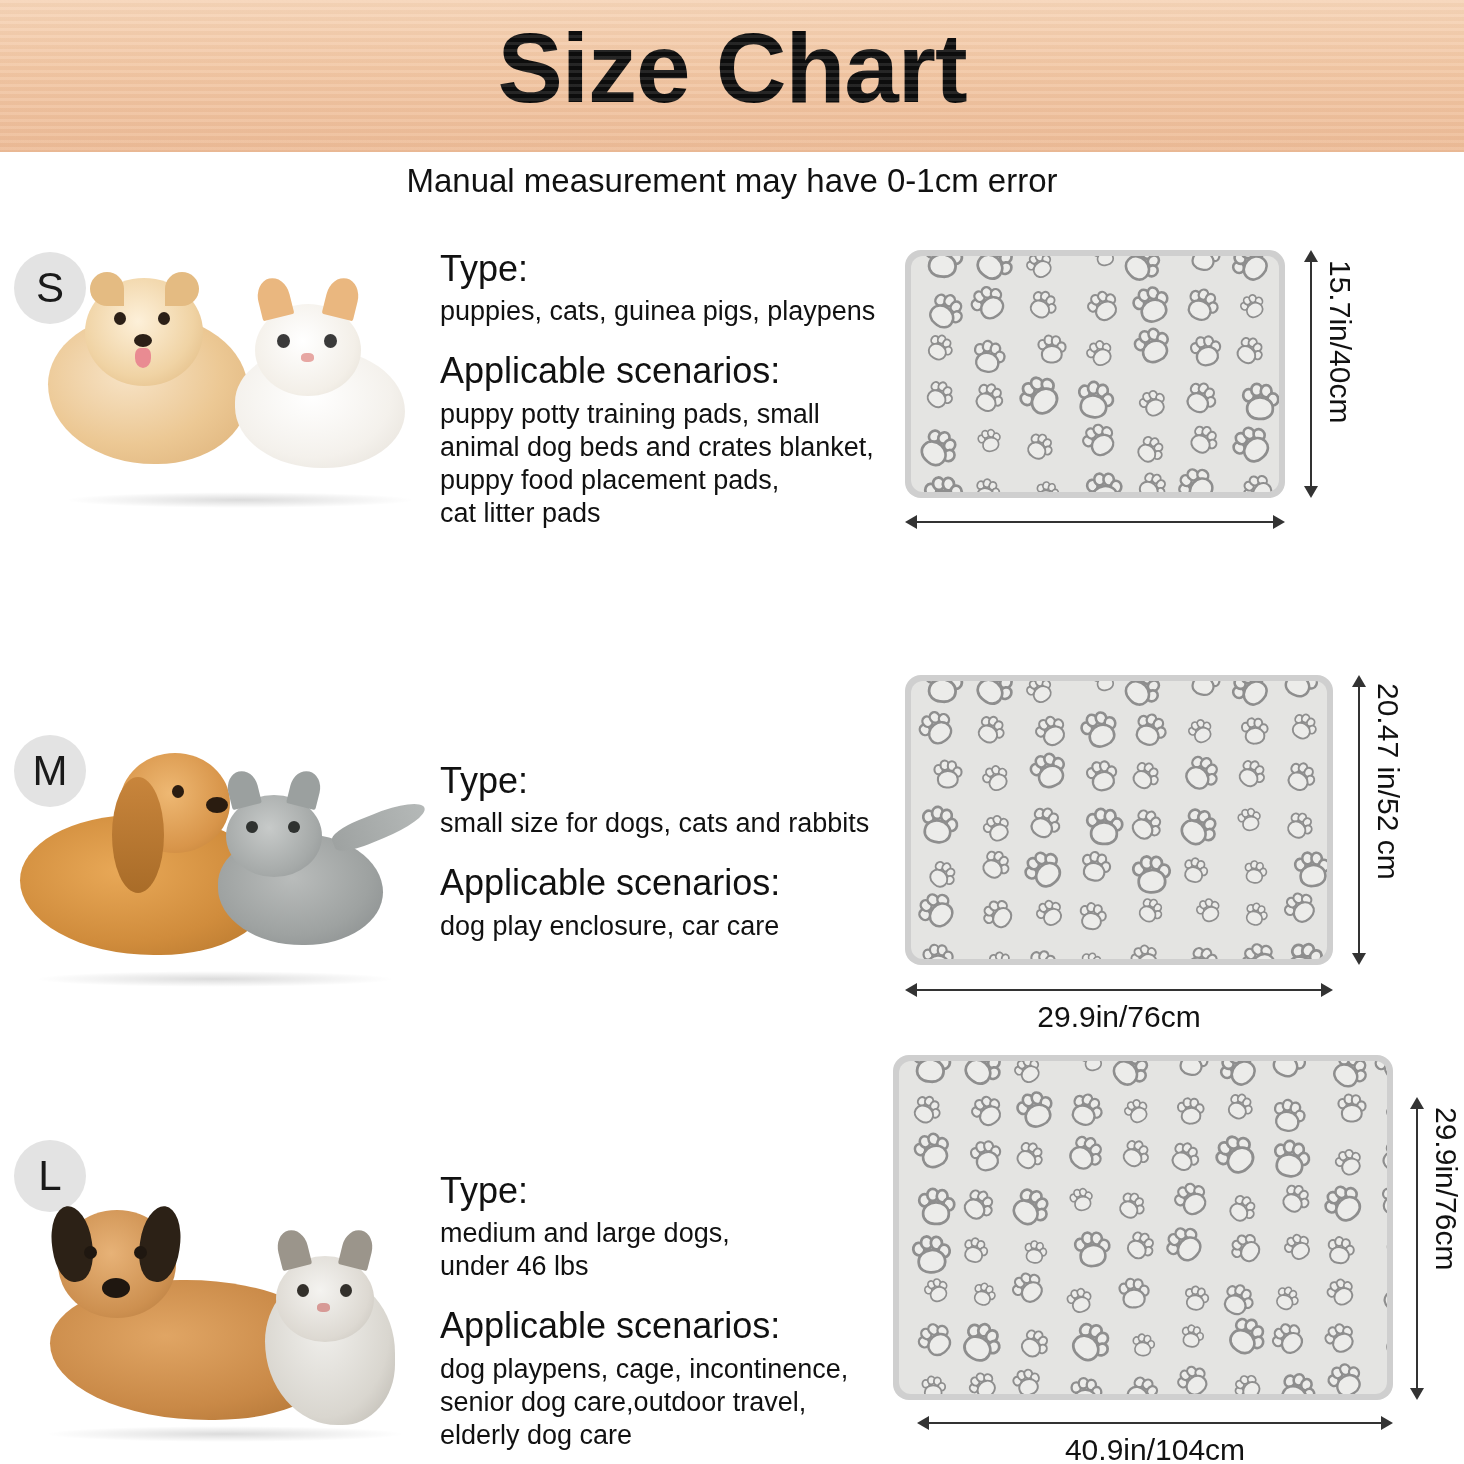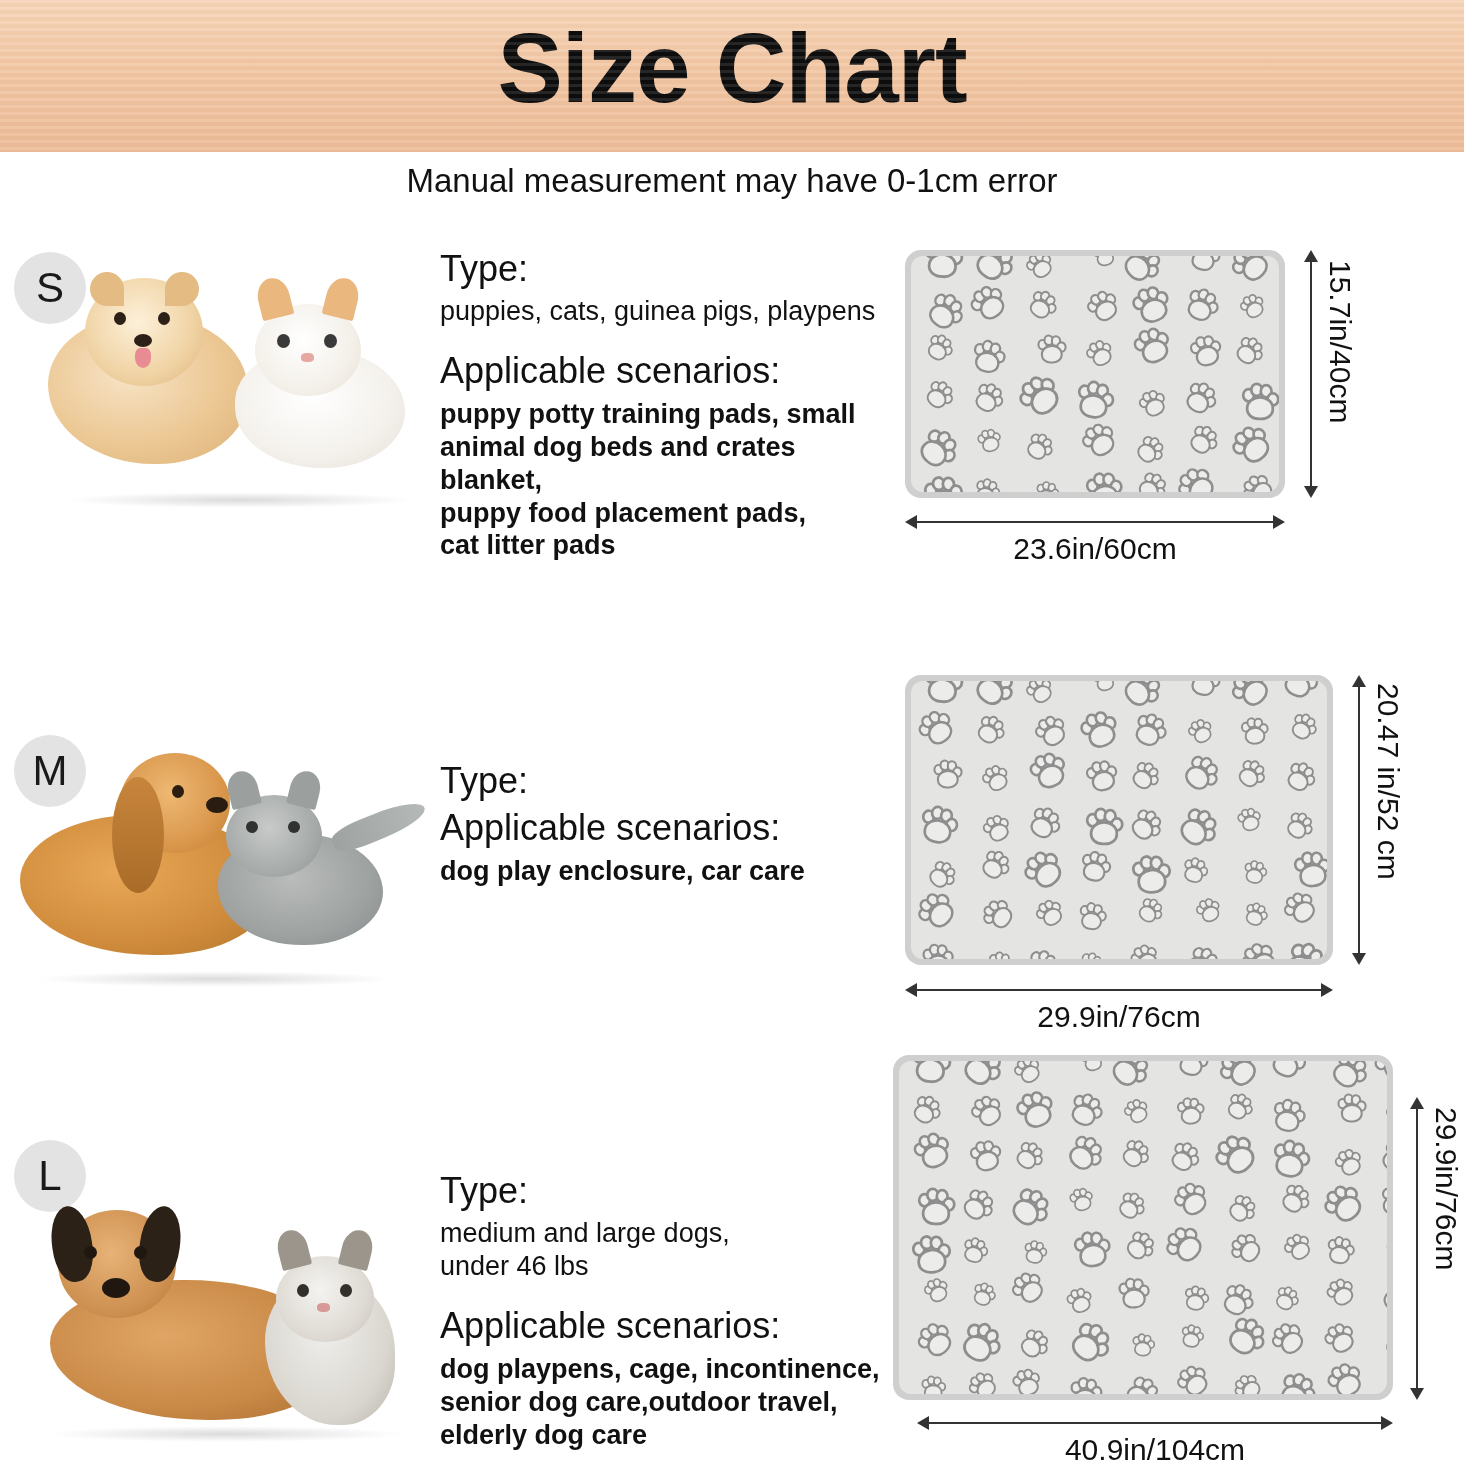--- a/index.html
+++ b/index.html
@@ -126,21 +126,21 @@
     margin: 0 0 6px 0;
     line-height: 1.15;
   }
   .t-body {
     font-size: 27px;
     color: #111;
     margin: 0 0 22px 0;
     line-height: 1.22;
     white-space: pre-line;
   }
-  .t-body.last { margin-bottom: 0; font-weight: bold; }
+  .t-body.last { margin-bottom: 0; }
 
   
   .pad-wrap { position: absolute; }
   .row-s .pad-wrap { left: 905px; top: 22px; }
   .row-m .pad-wrap { left: 905px; top: 25px; }
   .row-l .pad-wrap { left: 893px; top: 15px; }
 
   .pad {
     position: relative;
     border-radius: 16px;
@@ -572,21 +572,20 @@
             <span class="pad-main"></span>
           </div>
         </div>
     </div>
 
     <div class="dim-h" style="left:0px; top:262px; width:380px;">
       <div class="arrow-l"></div>
         <div class="line"></div>
         <div class="arrow-r"></div>
     </div>
-    <div class="dim-label-h" style="left:0px; top:282px; width:380px;">23.6in/60cm</div>
 
     <div class="dim-v" style="left:396px; top:0px; height:248px;">
       <div class="arrow-u"></div>
         <div class="line"></div>
         <div class="arrow-d"></div>
     </div>
     <div class="dim-label-v" style="left:418px; top:10px;">15.7in/40cm</div>
   </div>
 </div>
 
@@ -606,20 +605,21 @@
     <div class="pet" style="left:226px; top:90px; width:96px; height:82px; background:radial-gradient(circle at 45% 40%, #c7cac9 0%, #a5a9a8 65%, #8c9091 100%);"></div>
     <div class="pet" style="left:228px; top:66px; width:30px; height:36px; background:#9ba09f; border-radius:50% 50% 6% 6%; transform:rotate(-14deg);"></div>
     <div class="pet" style="left:290px; top:66px; width:30px; height:36px; background:#9ba09f; border-radius:50% 50% 6% 6%; transform:rotate(14deg);"></div>
     <div class="pet" style="left:246px; top:116px; width:12px; height:12px; background:#2f3230;"></div>
     <div class="pet" style="left:288px; top:116px; width:12px; height:12px; background:#2f3230;"></div>
     <div class="pet" style="left:330px; top:108px; width:98px; height:26px; background:linear-gradient(90deg,#9ea2a1,#b5b9b8); border-radius:40% 60% 60% 40%; transform:rotate(-22deg);"></div>
   </div>
 
   <div class="textblock">
     <div class="t-head">Type:</div>
+    <div class="t-body">small size for dogs, cats and rabbits</div>
     <div class="t-head">Applicable scenarios:</div>
     <div class="t-body last">dog play enclosure, car care</div>
   </div>
 
   <div class="pad-wrap">
     <div class="pad pad-m" style="width:428px; height:290px;">
       <div class="pad-inner">
           <div class="paw" style="left: 17.3588px; top: -12.4088px; transform: rotate(4.7deg) scale(1.39);">
             <span class="toe t1"></span>
             <span class="toe t3"></span>

